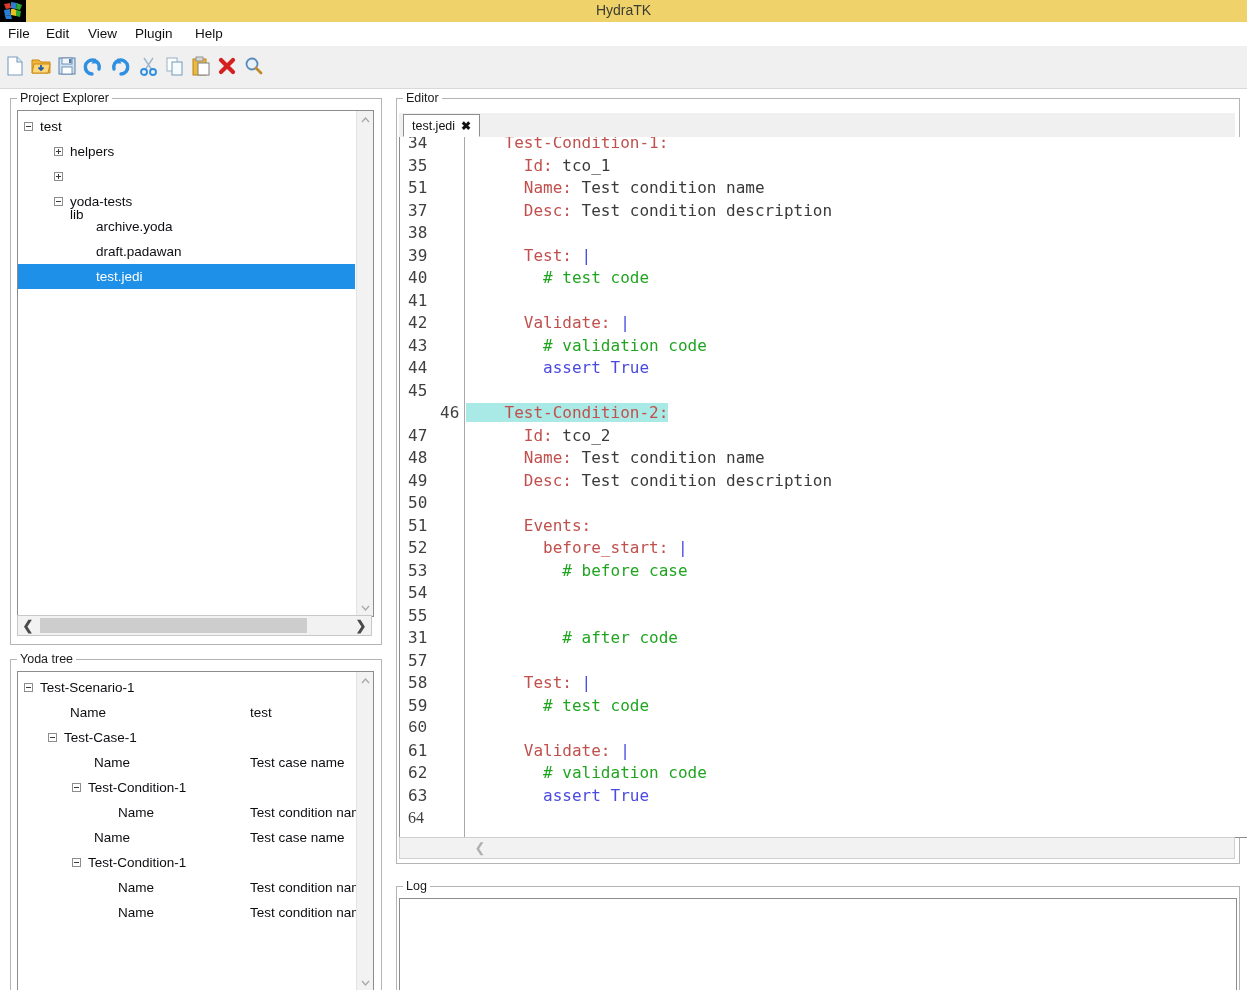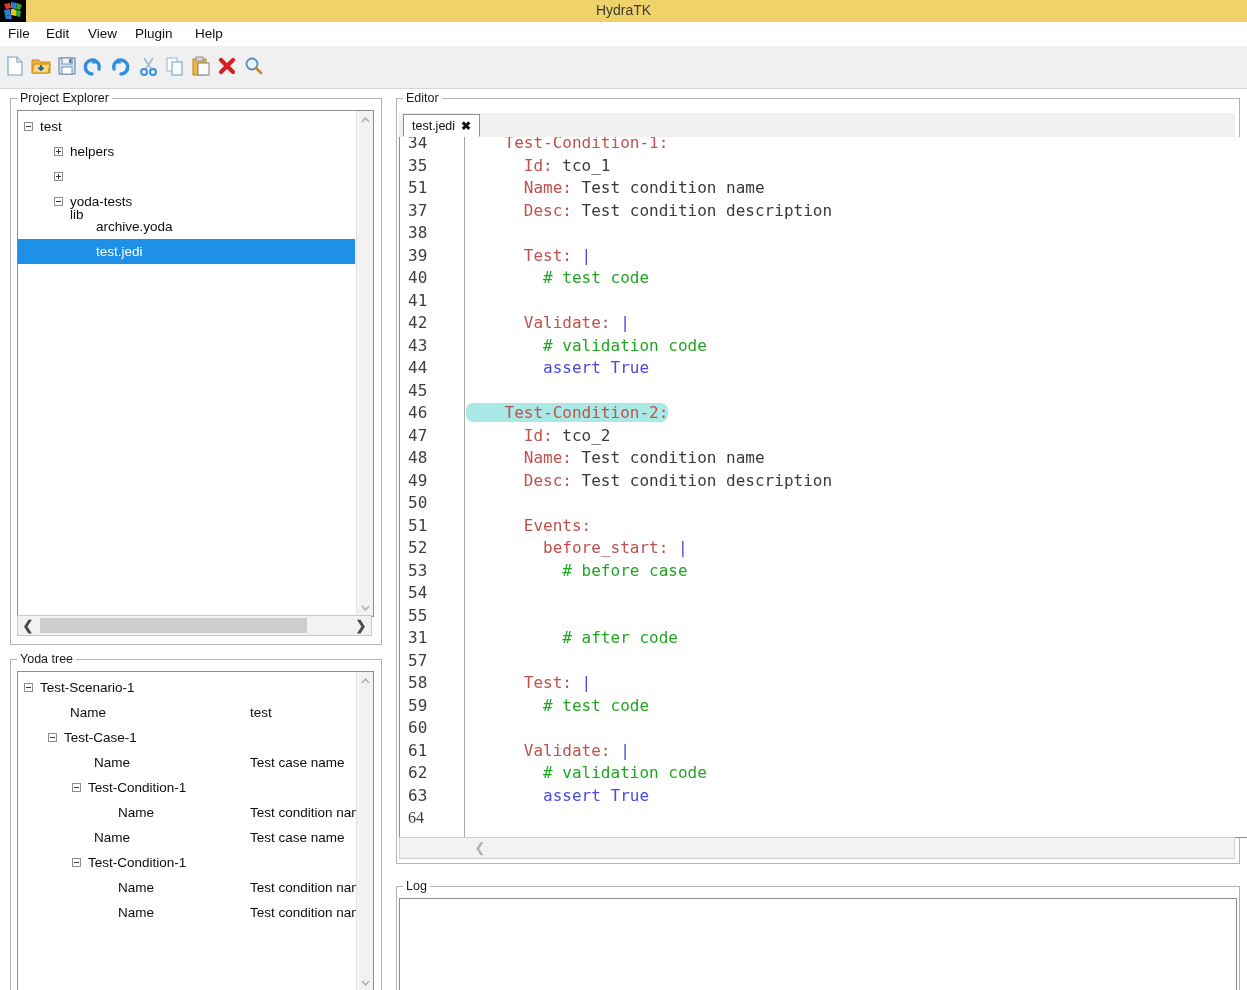--- a/index.html
+++ b/index.html
@@ -168,21 +168,21 @@
   .cline{
     position:absolute;left:0;height:22.5px;line-height:22.5px;
     white-space:pre;
     font-size:16px;
     font-family:"DejaVu Sans Mono","Liberation Mono",monospace;
   }
   .k{color:#c0504d;}
   .v{color:#3a3a3a;}
   .c{color:#21a521;}
   .b{color:#4a4ae0;}
-  .hl{background:#a9eae6;border-radius:7px;}
+  .hl{background:#a9eae6;}
 
   #log-inner{
     position:absolute;background:#ffffff;border:1px solid #8d8d8d;
   }
 </style>
 </head>
 <body>
 
 <div id="titlebar">
   <div id="app-icon">
@@ -292,20 +292,23 @@
       <div class="trow">
         <span class="tog plus" style="left: 36px;"></span>
         <span class="tlabel" style="left: 52px; margin-top: 38px;">lib</span>
       </div>
       <div class="trow">
         <span class="tog" style="left: 36px;"></span>
         <span class="tlabel" style="left: 52px;">yoda-tests</span>
       </div>
       <div class="trow">
         <span class="tlabel" style="left: 78px;">archive.yoda</span>
+      </div>
+      <div class="trow">
+        <span class="tlabel" style="left: 78px;">draft.padawan</span>
       </div>
       <div class="trow sel">
         <span class="tlabel" style="left: 78px;">test.jedi</span>
       </div>
     </div>
   <div class="vsb" style="width:16px;">
     <div class="arrow up">
       <svg width="9" height="6" viewBox="0 0 9 6">
           <path d="M1 5 L4.5 1 L8 5" stroke="#a8a8a8" stroke-width="1.3" fill="none"></path>
         </svg>
@@ -402,35 +405,35 @@
         <div class="lnum" style="top: 40px;">51</div>
         <div class="lnum" style="top: 62.5px;">37</div>
         <div class="lnum" style="top: 85px;">38</div>
         <div class="lnum" style="top: 107.5px;">39</div>
         <div class="lnum" style="top: 130px;">40</div>
         <div class="lnum" style="top: 152.5px;">41</div>
         <div class="lnum" style="top: 175px;">42</div>
         <div class="lnum" style="top: 197.5px;">43</div>
         <div class="lnum" style="top: 220px;">44</div>
         <div class="lnum" style="top: 242.5px;">45</div>
-        <div class="lnum" style="top: 265px;">46</div>
+        <div class="lnum" style="top: 265px; margin-left: 32px;">46</div>
         <div class="lnum" style="top: 287.5px;">47</div>
         <div class="lnum" style="top: 310px;">48</div>
         <div class="lnum" style="top: 332.5px;">49</div>
         <div class="lnum" style="top: 355px;">50</div>
         <div class="lnum" style="top: 377.5px;">51</div>
         <div class="lnum" style="top: 400px;">52</div>
         <div class="lnum" style="top: 422.5px;">53</div>
         <div class="lnum" style="top: 445px;">54</div>
         <div class="lnum" style="top: 467.5px;">55</div>
         <div class="lnum" style="top: 490px;">31</div>
         <div class="lnum" style="top: 512.5px;">57</div>
         <div class="lnum" style="top: 535px;">58</div>
         <div class="lnum" style="top: 557.5px;">59</div>
-        <div class="lnum" style="top: 580px;">60</div>
+        <div class="lnum" style="top: 580px; font-family: Liberation Mono, monospace;">60</div>
         <div class="lnum" style="top: 602.5px;">61</div>
         <div class="lnum" style="top: 625px;">62</div>
         <div class="lnum" style="top: 647.5px;">63</div>
         <div class="lnum" style="top: 670px; font-family: Liberation Serif, serif;">64</div>
       </div>
   </div>
   <div id="codelines">
       <div class="cline" style="top: -5px;"><span class="k">    Test-Condition-1:</span></div>
       <div class="cline" style="top: 17.5px;"><span class="k">      Id: </span><span class="v">tco_1</span></div>
       <div class="cline" style="top: 40px;"><span class="k">      Name: </span><span class="v">Test condition name</span></div>

